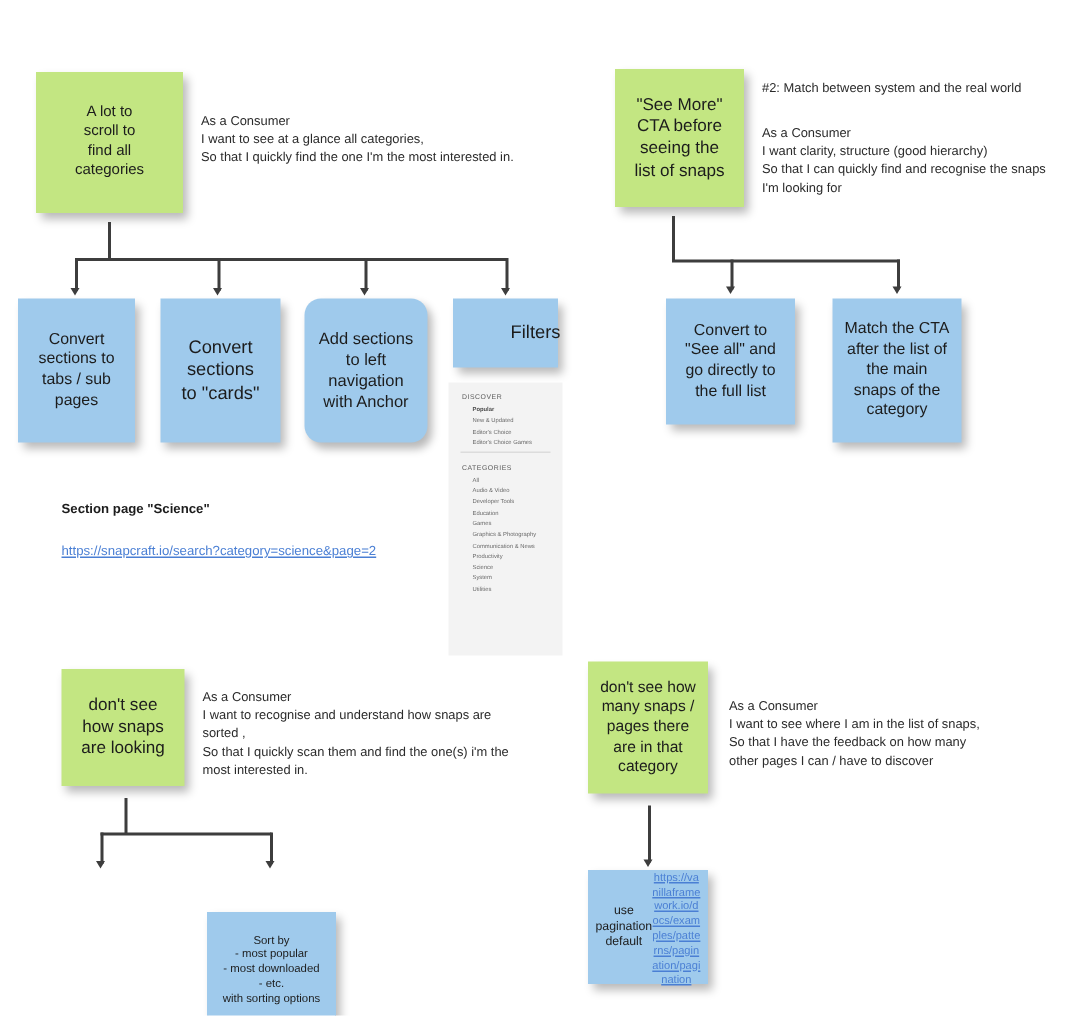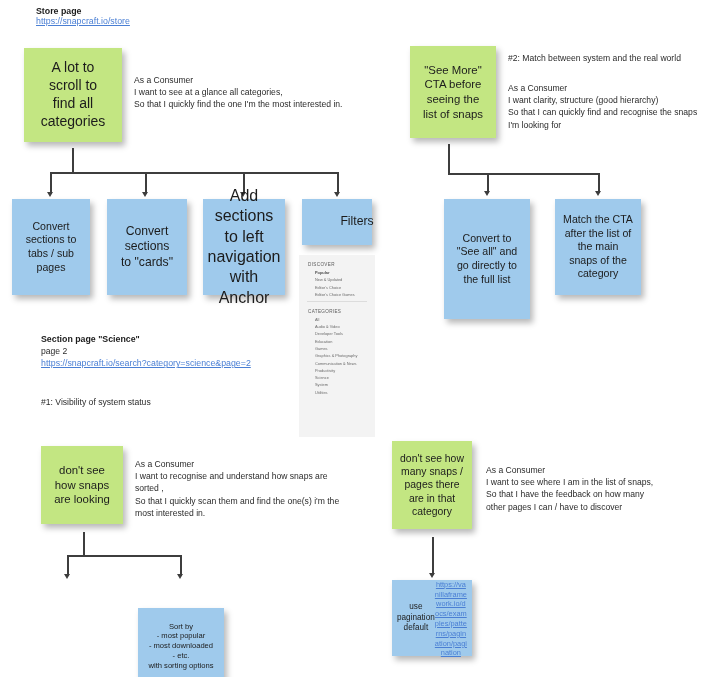--- a/index.html
+++ b/index.html
@@ -91,26 +91,22 @@
     height: 1px;
     background: #dcdcdc;
     margin: 4px 8px 7px 8px;
   }
 </style>
 </head>
 <body>
 
 <div class="canvas">
 
-  <div class="abs" style="left:36px; top:6px; width:220px;">
-    <div class="hdr-title">Store page</div>
-    <a class="link" href="#">https://snapcraft.io/store</a>
-  </div>
-
-  <div class="sticky green abs" style="left:24px; top:48px; width:98px; height:94px; font-size:14px;">A lot to
+
+  <div class="sticky green abs" style="left:24px; top:48px; width:98px; height:94px; font-size:10px;">A lot to
 scroll to
 find all
 categories</div>
 
   <div class="txt abs" style="left:134px; top:74px; width:250px;">As a Consumer
 I want to see at a glance all categories,
 So that I quickly find the one I'm the most interested in.</div>
 
   <div class="line-v" style="left:72px; top:148px; height:24px;"></div>
   <div class="line-h" style="left:50px; top:172px; width:288px;"></div>
@@ -123,21 +119,21 @@
   <div class="line-v" style="left:337px; top:172px; height:22px;"></div>
   <div class="arrowhead" style="left:333.6px; top:192px;"></div>
 
   <div class="sticky blue abs" style="left:12px; top:199px; width:78px; height:96px; font-size:10.6px;">Convert
 sections to
 tabs / sub
 pages</div>
   <div class="sticky blue abs" style="left:107px; top:199px; width:80px; height:96px; font-size:12.2px;">Convert
 sections
 to "cards"</div>
-  <div class="sticky blue abs" style="left:203px; top:199px; width:82px; height:96px; font-size:16px;">Add sections
+  <div class="sticky blue abs" style="left:203px; top:199px; width:82px; height:96px; font-size:11px;border-radius:11px;">Add sections
 to left
 navigation
 with Anchor</div>
   <div class="sticky blue abs" style="left:302px; top:199px; width:70px; height:46px; font-size:12.2px;padding-left:46px;">Filters</div>
 
   <div class="mock" style="left:299px; top:255px; width:76px; height:182px;">
     <div class="sect-title">DISCOVER</div>
     <div class="mock-item strong">Popular</div>
     <div class="mock-item">New &amp; Updated</div>
     <div class="mock-item">Editor's Choice</div>
@@ -168,36 +164,34 @@
 So that I can quickly find and recognise the snaps
 I'm looking for</div>
 
   <div class="line-v" style="left:448px; top:144px; height:30px;"></div>
   <div class="line-h" style="left:448px; top:173px; width:152px;"></div>
   <div class="line-v" style="left:487px; top:173px; height:20px;"></div>
   <div class="arrowhead" style="left:483.6px; top:191px;"></div>
   <div class="line-v" style="left:598px; top:173px; height:20px;"></div>
   <div class="arrowhead" style="left:594.6px; top:191px;"></div>
 
-  <div class="sticky blue abs" style="left:444px; top:199px; width:86px; height:120px; font-size:10.6px;">Convert to
+  <div class="sticky blue abs" style="left:444px; top:199px; width:86px; height:84px; font-size:10.6px;">Convert to
 "See all" and
 go directly to
 the full list</div>
   <div class="sticky blue abs" style="left:555px; top:199px; width:86px; height:96px; font-size:10.6px;">Match the CTA
 after the list of
 the main
 snaps of the
 category</div>
 
   <div class="abs" style="left:41px; top:334px; width:260px;">
     <div class="hdr-title">Section page "Science"</div>
-    <div class="txt" style="margin-top:1px;">page 2</div>
-    <a class="link" href="#" style="margin-top:1px;">https://snapcraft.io/search?category=science&amp;page=2</a>
+    <a class="link" href="#" style="margin-top:18px;">https://snapcraft.io/search?category=science&amp;page=2</a>
   </div>
-  <div class="heur abs" style="left:41px; top:397px; width:260px;">#1: Visibility of system status</div>
 
   <div class="sticky green abs" style="left:41px; top:446px; width:82px; height:78px; font-size:11.4px;">don't see
 how snaps
 are looking</div>
 
   <div class="txt abs" style="left:135px; top:458px; width:235px;">As a Consumer
 I want to recognise and understand how snaps are
 sorted ,
 So that I quickly scan them and find the one(s) i'm the
 most interested in.</div>

